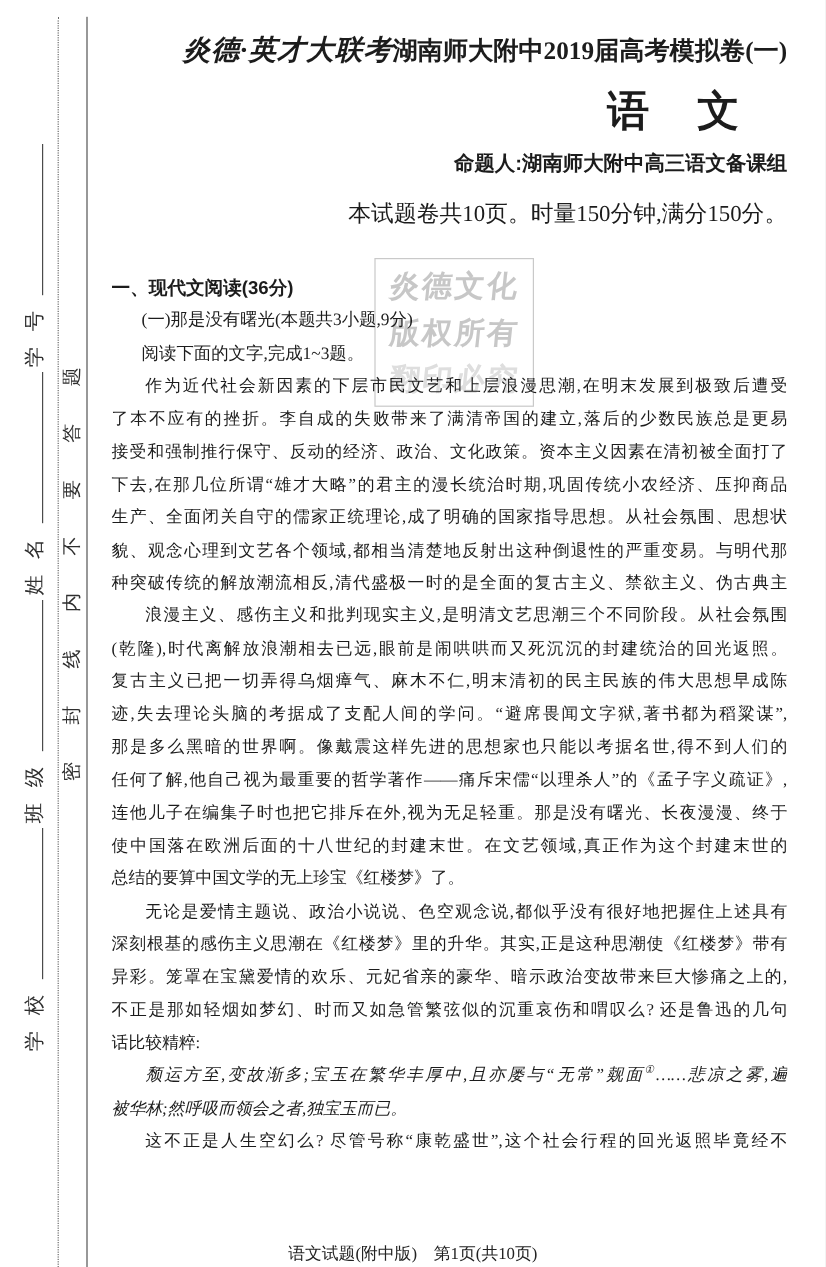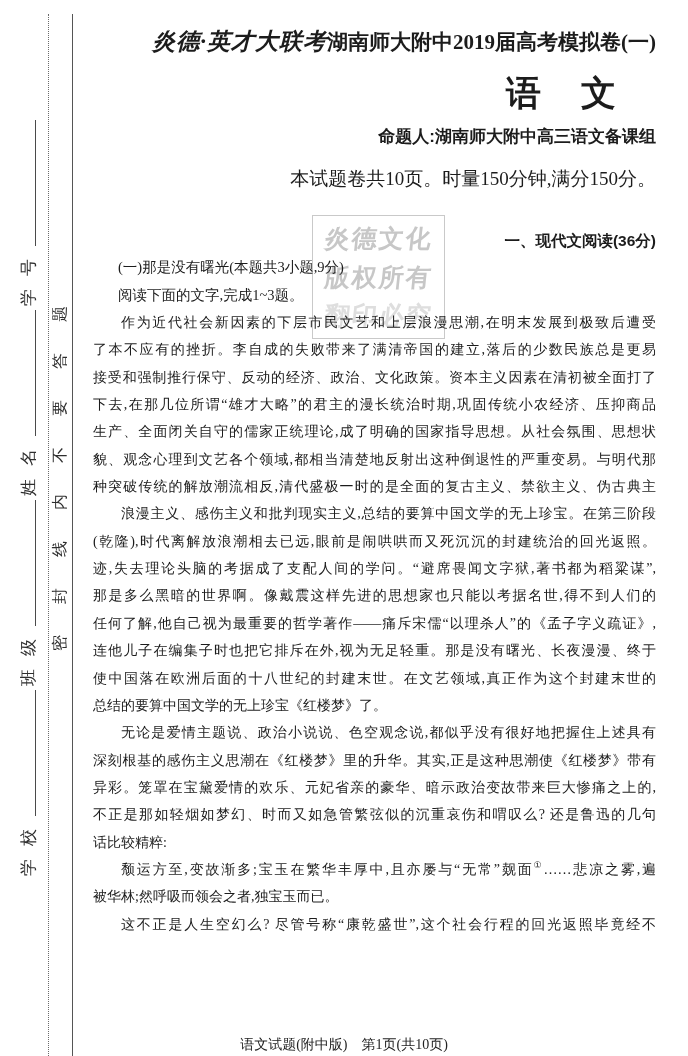--- a/index.html
+++ b/index.html
@@ -48,27 +48,27 @@
   .author{
     margin-top:16px;font-family:"Liberation Sans","DejaVu Sans",sans-serif;
     font-size:17px;font-weight:bold;line-height:22px;
   }
   .info{margin-top:20px;font-size:19px;line-height:22px;}
   
   .content{position:absolute;left:93px;top:227px;width:563px;z-index:2;}
   .line{height:27.35px;line-height:27.35px;overflow:hidden;font-size:14px;}
   .sec-head{
     font-family:"Liberation Sans","DejaVu Sans",sans-serif;
-    font-weight:bold;font-size:15.5px;text-align:right;
+    font-weight:bold;font-size:15.5px;
   }
   .sub-head{text-indent:25px;font-size:14.5px;}
   .para-line{text-align:justify;text-align-last:justify;text-justify:inter-character;}
   .para-line.first{text-indent:28px;}
   .para-line.last{text-align-last:left;}
-  .para-line.quote{}
+  .para-line.quote{font-style:italic;}
   .para-line sup{font-size:9px;vertical-align:super;line-height:0;}
   
   .footer{
     position:absolute;left:0;right:0;top:1036px;text-align:center;
     font-size:14px;color:#222;z-index:2;
   }
 </style>
 </head>
 <body>
 
@@ -108,22 +108,23 @@
     <div class="line sub-head">(一)那是没有曙光(本题共3小题,9分)</div>
     <div class="line sub-head">阅读下面的文字,完成1~3题。</div>
     <div id="paragraphs">
         <div class="line para-line first">作为近代社会新因素的下层市民文艺和上层浪漫思潮,在明末发展到极致后遭受</div>
         <div class="line para-line ">了本不应有的挫折。李自成的失败带来了满清帝国的建立,落后的少数民族总是更易</div>
         <div class="line para-line ">接受和强制推行保守、反动的经济、政治、文化政策。资本主义因素在清初被全面打了</div>
         <div class="line para-line ">下去,在那几位所谓“雄才大略”的君主的漫长统治时期,巩固传统小农经济、压抑商品</div>
         <div class="line para-line ">生产、全面闭关自守的儒家正统理论,成了明确的国家指导思想。从社会氛围、思想状</div>
         <div class="line para-line ">貌、观念心理到文艺各个领域,都相当清楚地反射出这种倒退性的严重变易。与明代那</div>
         <div class="line para-line ">种突破传统的解放潮流相反,清代盛极一时的是全面的复古主义、禁欲主义、伪古典主</div>
-        <div class="line para-line first">浪漫主义、感伤主义和批判现实主义,总结的要算中国文学的无上珍宝。在第三阶段</div>
+        <div class="line para-line first">浪漫主义、感伤主义和批判现实主义,是明清文艺思潮三个不同阶段。从社会氛围</div>
         <div class="line para-line ">(乾隆),时代离解放浪潮相去已远,眼前是闹哄哄而又死沉沉的封建统治的回光返照。</div>
+        <div class="line para-line ">复古主义已把一切弄得乌烟瘴气、麻木不仁,明末清初的民主民族的伟大思想早成陈</div>
         <div class="line para-line ">迹,失去理论头脑的考据成了支配人间的学问。“避席畏闻文字狱,著书都为稻粱谋”,</div>
         <div class="line para-line ">那是多么黑暗的世界啊。像戴震这样先进的思想家也只能以考据名世,得不到人们的</div>
         <div class="line para-line ">任何了解,他自己视为最重要的哲学著作——痛斥宋儒“以理杀人”的《孟子字义疏证》,</div>
         <div class="line para-line ">连他儿子在编集子时也把它排斥在外,视为无足轻重。那是没有曙光、长夜漫漫、终于</div>
         <div class="line para-line ">使中国落在欧洲后面的十八世纪的封建末世。在文艺领域,真正作为这个封建末世的</div>
         <div class="line para-line last">总结的要算中国文学的无上珍宝《红楼梦》了。</div>
         <div class="line para-line first">无论是爱情主题说、政治小说说、色空观念说,都似乎没有很好地把握住上述具有</div>
         <div class="line para-line ">深刻根基的感伤主义思潮在《红楼梦》里的升华。其实,正是这种思潮使《红楼梦》带有</div>
         <div class="line para-line ">异彩。笼罩在宝黛爱情的欢乐、元妃省亲的豪华、暗示政治变故带来巨大惨痛之上的,</div>
         <div class="line para-line ">不正是那如轻烟如梦幻、时而又如急管繁弦似的沉重哀伤和喟叹么? 还是鲁迅的几句</div>

